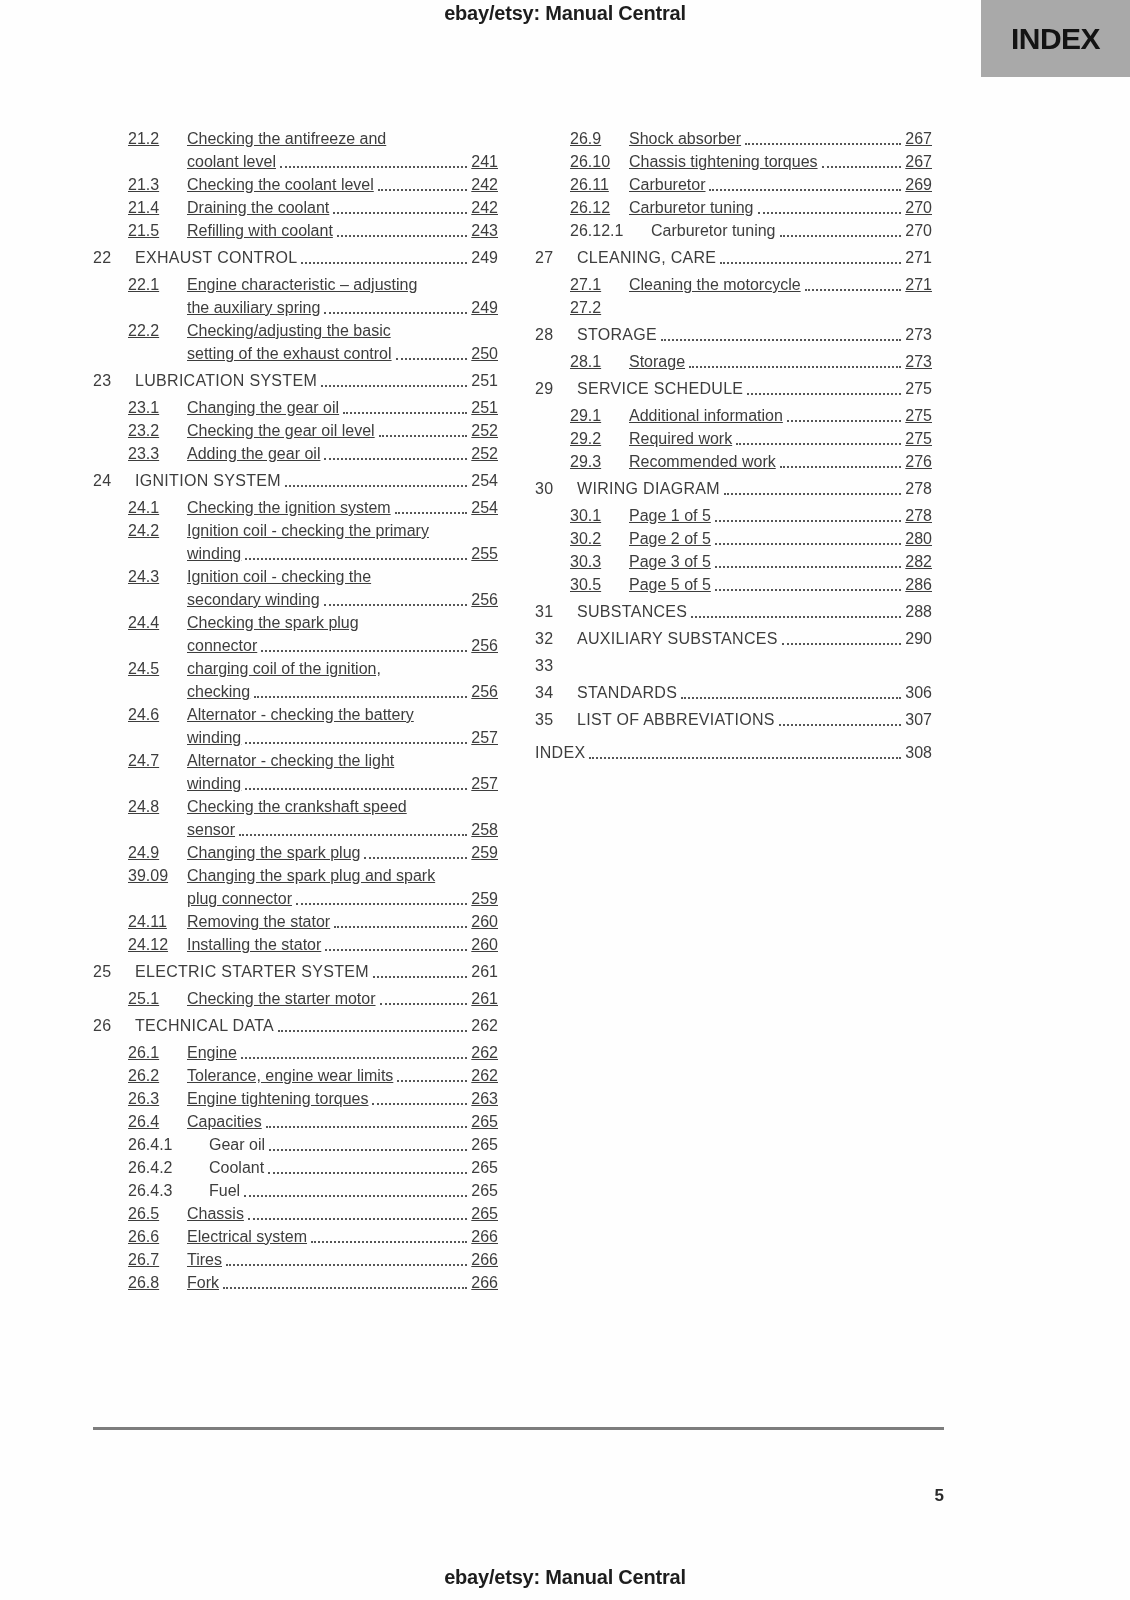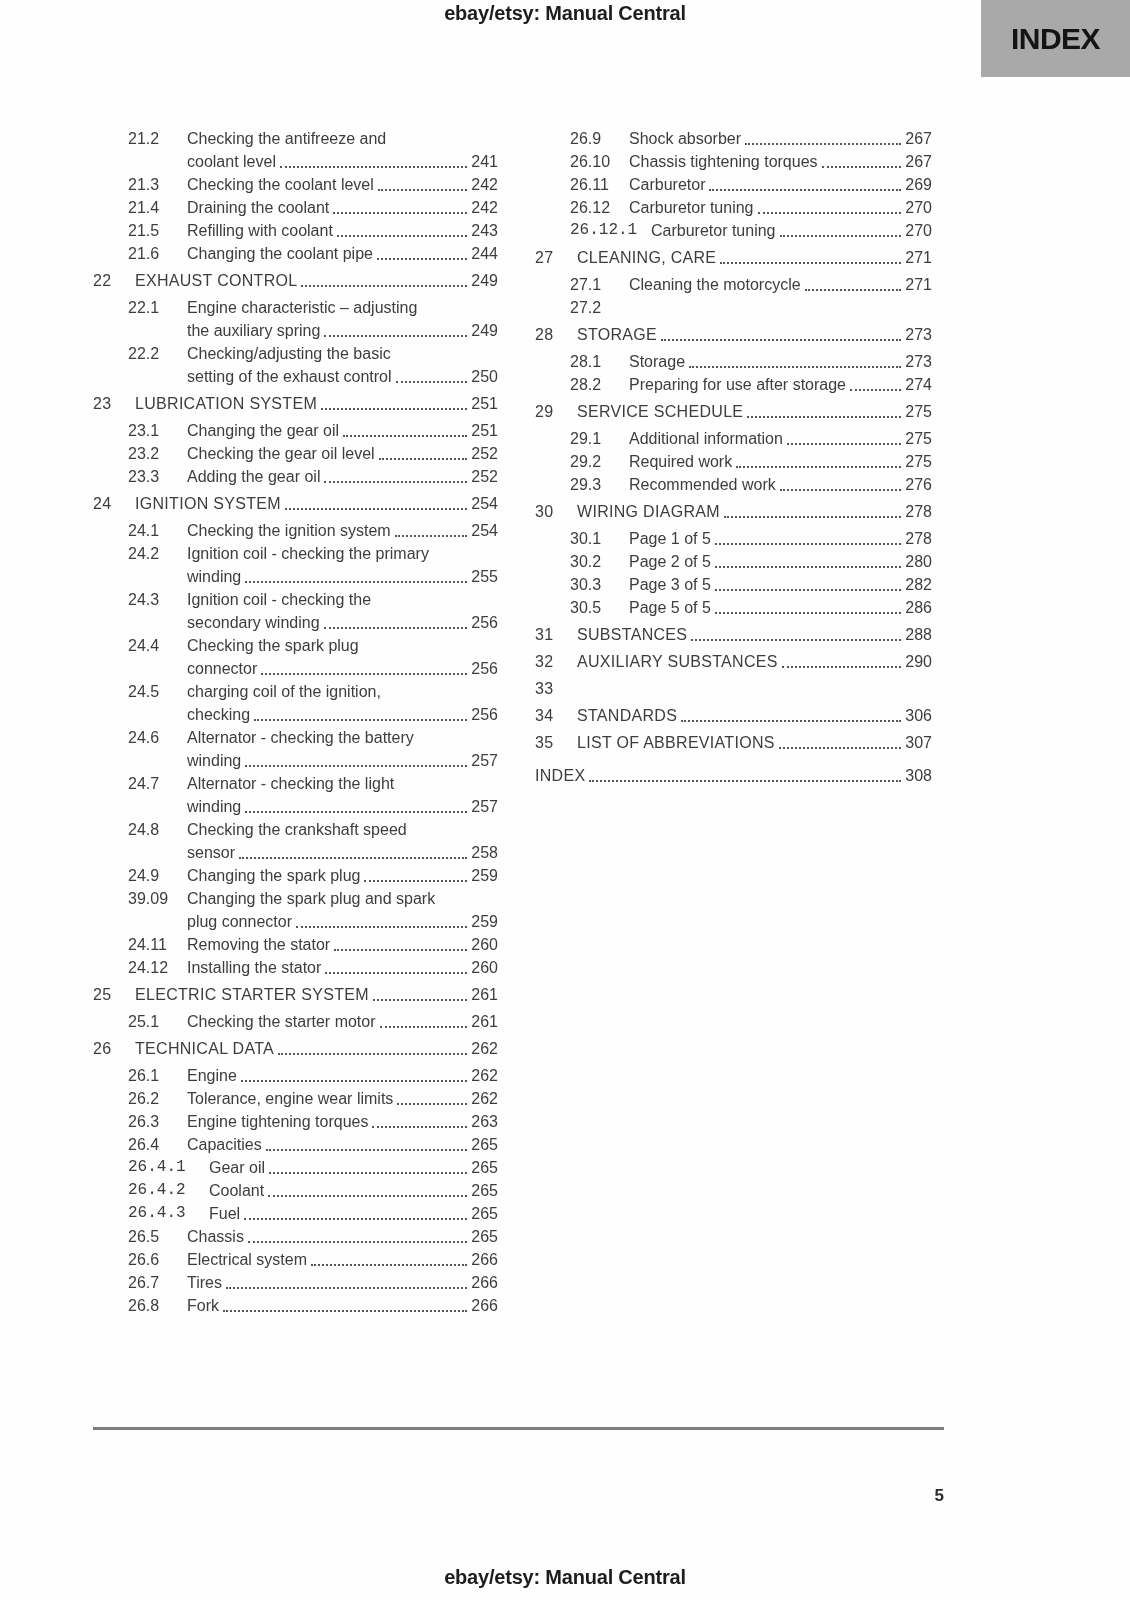--- a/index.html
+++ b/index.html
@@ -54,24 +54,24 @@
   }
   .col { font-size: 16px; line-height: 23px; }
   .col-left  { width: 405px; }
   .col-right { width: 397px; }
   .entry { display: flex; }
   .entry .num { flex: 0 0 auto; }
   .entry .text { flex: 1; min-width: 0; }
   .chapter { margin: 4px 0; letter-spacing: 0.3px; }
   .chapter .num { width: 42px; }
   .top { margin: 10px 0; letter-spacing: 0.3px; }
-  .section { padding-left: 35px; }
+  .section { padding-left: 35px; text-decoration: underline; }
   .section .num { width: 59px; }
   .subsub { padding-left: 35px; }
-  .subsub .num { width: 81px; font-family: Liberation Mono, monospace; }
+  .subsub .num { width: 81px; }
   .col > .entry:first-child { margin-top: 0; }
   .tline.last { display: flex; }
   .tline.last .ttl { white-space: nowrap; }
   .leader {
     flex: 1;
     align-self: flex-end;
     min-width: 14px;
     margin: 0 4px 5px 4px;
     border-bottom: 2px dotted #565656;
   }
@@ -148,30 +148,20 @@
       <div class="entry section">
         <span class="num">21.5</span>
         <div class="text">
           <div class="tline last">
             <span class="ttl">Refilling with coolant</span>
             <span class="leader"></span>
             <span class="pg">243</span>
           </div>
         </div>
       </div>
-      <div class="entry section">
-        <span class="num">21.6</span>
-        <div class="text">
-          <div class="tline last">
-            <span class="ttl">Changing the coolant pipe</span>
-            <span class="leader"></span>
-            <span class="pg">244</span>
-          </div>
-        </div>
-      </div>
       <div class="entry chapter">
         <span class="num">22</span>
         <div class="text">
           <div class="tline last">
             <span class="ttl">EXHAUST CONTROL</span>
             <span class="leader"></span>
             <span class="pg">249</span>
           </div>
         </div>
       </div>
@@ -600,30 +590,20 @@
           </div>
         </div>
       </div>
       <div class="entry section">
         <span class="num">28.1</span>
         <div class="text">
           <div class="tline last">
             <span class="ttl">Storage</span>
             <span class="leader"></span>
             <span class="pg">273</span>
-          </div>
-        </div>
-      </div>
-      <div class="entry section">
-        <span class="num">28.2</span>
-        <div class="text">
-          <div class="tline last">
-            <span class="ttl">Preparing for use after storage</span>
-            <span class="leader"></span>
-            <span class="pg">274</span>
           </div>
         </div>
       </div>
       <div class="entry chapter">
         <span class="num">29</span>
         <div class="text">
           <div class="tline last">
             <span class="ttl">SERVICE SCHEDULE</span>
             <span class="leader"></span>
             <span class="pg">275</span>

